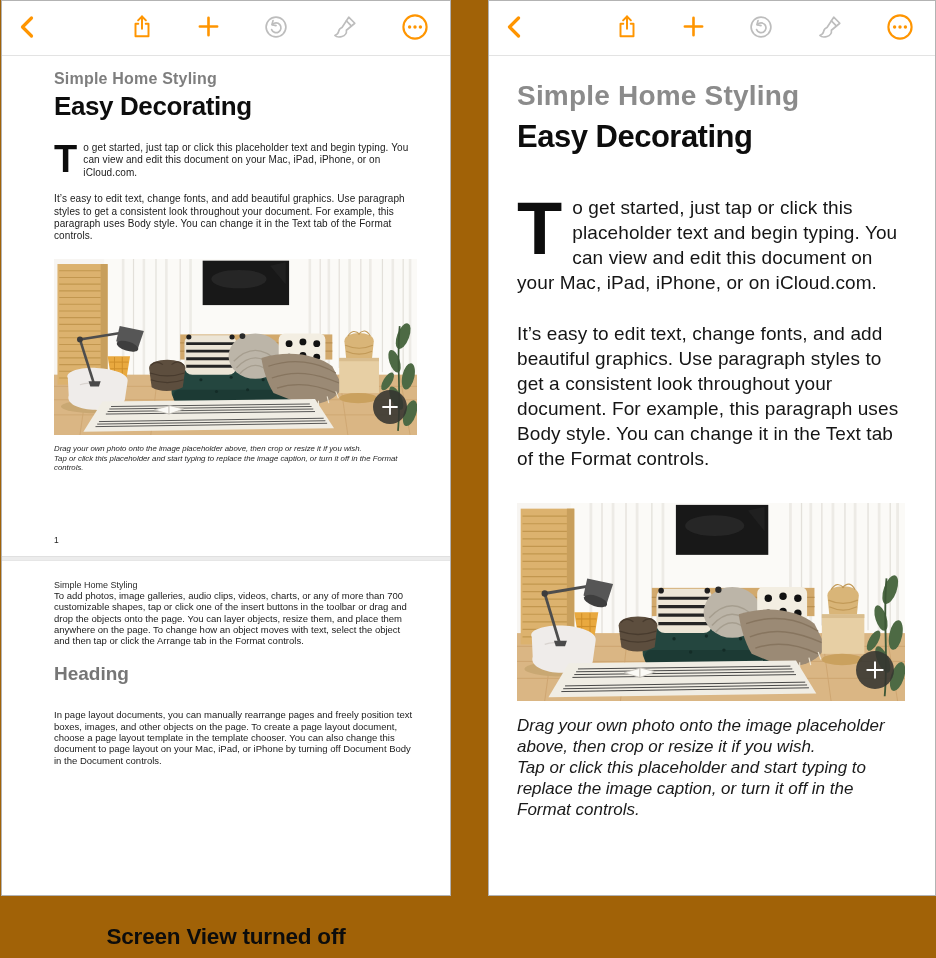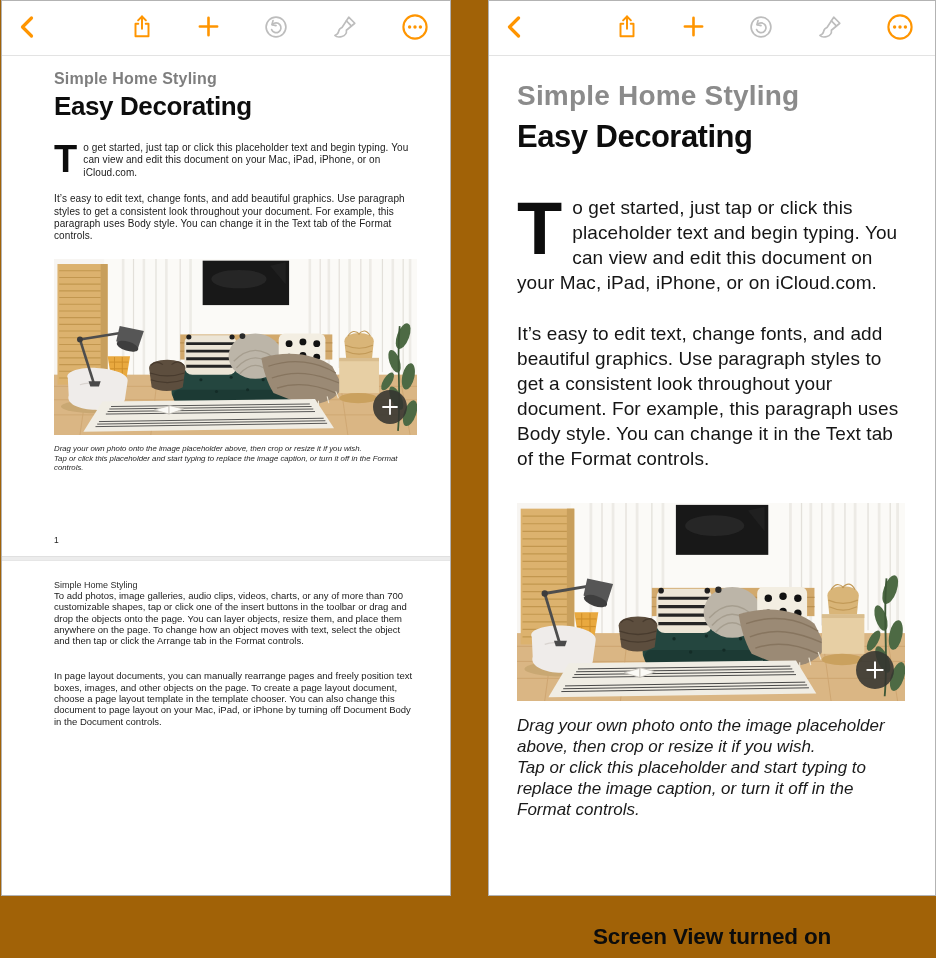--- a/index.html
+++ b/index.html
@@ -361,20 +361,21 @@
         <span style="display:block">Tap or click this placeholder and start typing to replace the image caption, or turn it off in the Format controls.</span>
       </p>
       <div class="pagenum-L">1</div>
     </div>
 
     <div class="page-sep"></div>
 
     <div class="doc-page p2L">
       <div class="p2header-L">Simple Home Styling</div>
       <p class="body2-L pA">To add photos, image galleries, audio clips, videos, charts, or any of more than 700 customizable shapes, tap or click one of the insert buttons in the toolbar or drag and drop the objects onto the page. You can layer objects, resize them, and place them anywhere on the page. To change how an object moves with text, select the object and then tap or click the Arrange tab in the Format controls.</p>
+      <h2 class="heading-L">Heading</h2>
       <p class="body2-L pC">In page layout documents, you can manually rearrange pages and freely position text boxes, images, and other objects on the page. To create a page layout document, choose a page layout template in the template chooser. You can also change this document to page layout on your Mac, iPad, or iPhone by turning off Document Body in the Document controls.</p>
     </div>
   </div>
 
   <div class="panel panel-right">
     <div class="toolbar">
       <button class="tb-btn tb-back">
         <span>
           <svg width="22" height="26" viewBox="0 0 22 26">
               <path d="M15.5 4 L6.5 13 L15.5 22" fill="none" stroke="#FF9500" stroke-width="3.2" stroke-linecap="round" stroke-linejoin="round"></path>
@@ -449,15 +450,15 @@
           </span>
         </button>
       </div>
       <p class="caption-R">
         <span style="display:block">Drag your own photo onto the image placeholder above, then crop or resize it if you wish.</span>
         <span style="display:block">Tap or click this placeholder and start typing to replace the image caption, or turn it off in the Format controls.</span>
       </p>
     </div>
   </div>
 
-  <div class="fig-label fig-label-right">Screen View turned on</div>
+  <div class="fig-label fig-label-left">Screen View turned off</div>
 
 </div>
 
 </body></html>

